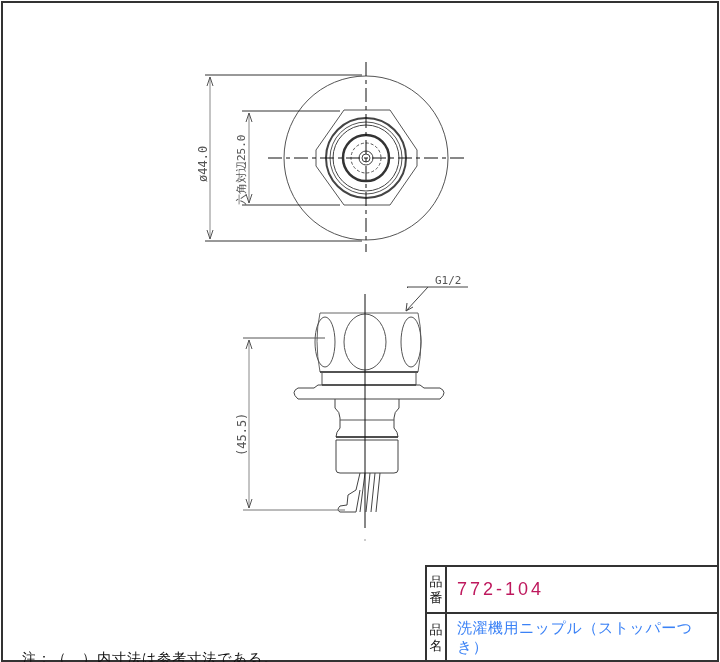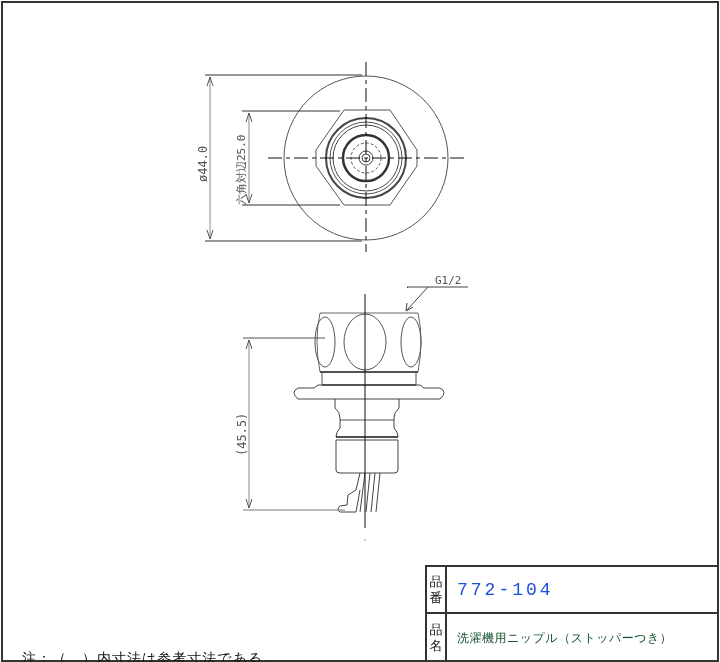--- a/index.html
+++ b/index.html
@@ -6,22 +6,22 @@
   body { width:720px; height:662px; position:relative; overflow:hidden; font-family:"DejaVu Sans", sans-serif; }
   .frame { position:absolute; left:1px; top:1px; width:714px; height:657px; border:2px solid #333; border-bottom-width:2px; }
   svg.drawing { position:absolute; left:0; top:0; }
   .dimtext { font-family:"DejaVu Sans Mono", monospace; fill:#555; }
   .title-block { position:absolute; left:425px; top:565px; width:292px; height:95px; border-left:2px solid #333; border-top:2px solid #333; }
   .tb-row { position:absolute; left:0; width:292px; display:flex; }
   .tb-row.r1 { top:0; height:45px; border-bottom:2px solid #333; }
   .tb-row.r2 { top:47px; height:48px; }
   .tb-label { width:18px; border-right:2px solid #333; font-size:13px; line-height:16px; color:#111; display:flex; flex-direction:column; align-items:center; justify-content:center; }
   .tb-value { flex:1; display:flex; align-items:center; padding-left:10px; }
-  .tb-value.part { font-family:Liberation Mono, monospace; font-size:18px; color:#1d4ed8; letter-spacing:3px; }
-  .tb-value.name { font-size:12px; color:#14532d; letter-spacing:0.5px; }
+  .tb-value.part { font-family:Liberation Sans, sans-serif; font-size:18px; color:#be185d; letter-spacing:3px; }
+  .tb-value.name { font-size:15px; color:#3b82f6; letter-spacing:0.5px; }
   .note { position:absolute; left:22px; top:624px; font-size:14px; color:#111; letter-spacing:1px;margin-top:26px; }
 </style>
 </head>
 <body>
 
 <div class="frame"></div>
 
 <svg class="drawing" width="720" height="662" viewBox="0 0 720 662">
 
   <g fill="none" stroke="#444" stroke-width="1">

